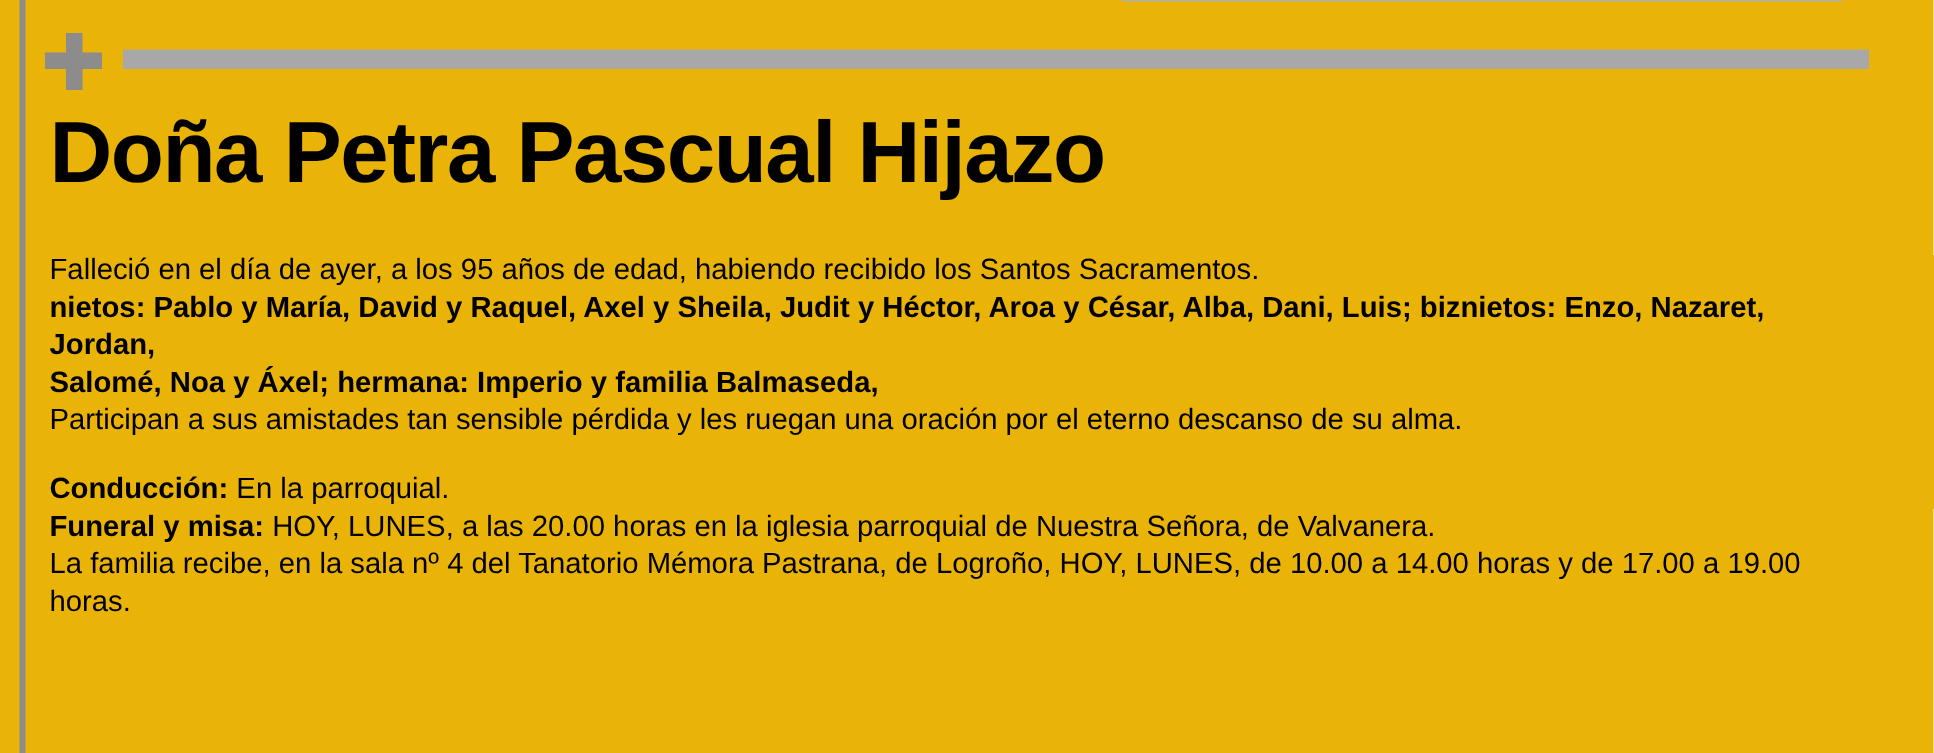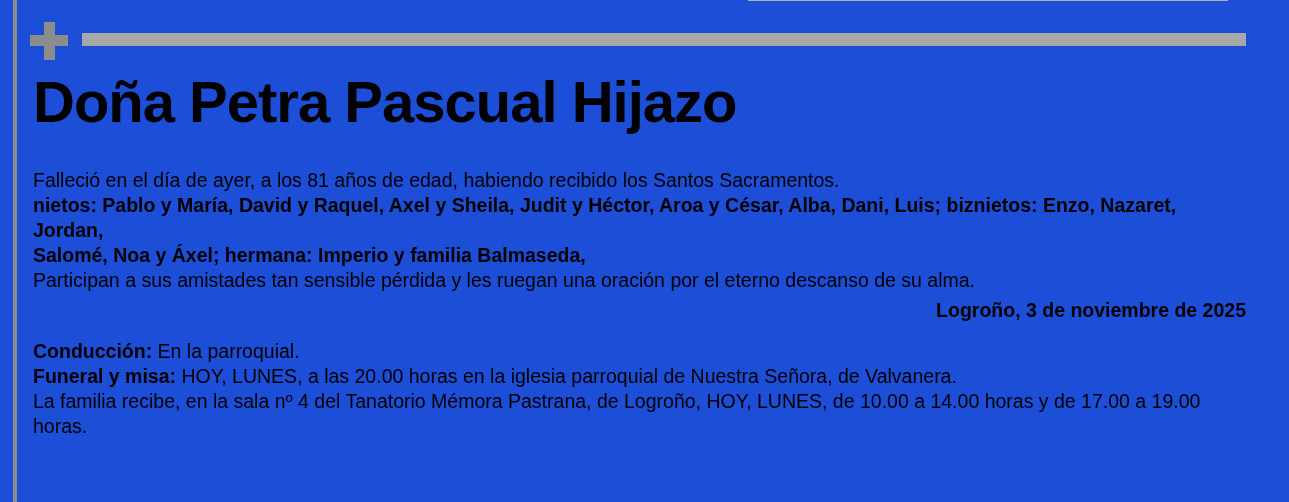--- a/index.html
+++ b/index.html
@@ -8,21 +8,21 @@
     background: #ffffff;
   }
   body {
     font-family: "Liberation Sans", sans-serif;
     color: #000000;
   }
   .page {
     position: relative;
     width: 1289px;
     height: 502px;
-    background: #1d4ed8;
+    background: #eab308;
     overflow: hidden;
     box-sizing: border-box;
     padding-left: 10px;
   }
   
   .left-rule {
     position: absolute;
     left: 13px;
     top: 0;
     width: 4px;
@@ -129,29 +129,28 @@
 
   <div class="header-band">
     <div class="cross"></div>
     <div class="rule-bar"></div>
   </div>
 
   <div class="content">
 
     <h1 class="deceased-name">Doña Petra Pascual Hijazo</h1>
 
-    <p class="line">Falleció en el día de ayer, a los 81 años de edad, habiendo recibido los Santos Sacramentos.</p>
+    <p class="line">Falleció en el día de ayer, a los 95 años de edad, habiendo recibido los Santos Sacramentos.</p>
 
     <p class="block-family">nietos: Pablo y María, David y Raquel, Axel y Sheila, Judit y Héctor, Aroa y César, Alba, Dani, Luis; biznietos: Enzo, Nazaret, Jordan,</p>
     <p class="block-family">Salomé, Noa y Áxel; hermana: Imperio y familia Balmaseda,</p>
 
     <p class="line">Participan a sus amistades tan sensible pérdida y les ruegan una oración por el eterno descanso de su alma.</p>
 
     <div class="spacer-sm"></div>
-    <p class="right-align">Logroño, 3 de noviembre de 2025</p>
 
     <div class="spacer-md"></div>
 
     <p class="line">
       <span class="inline-bold">Conducción:</span>
       <span>En la parroquial.</span>
     </p>
 
     <p class="line">
       <span class="inline-bold">Funeral y misa:</span>

